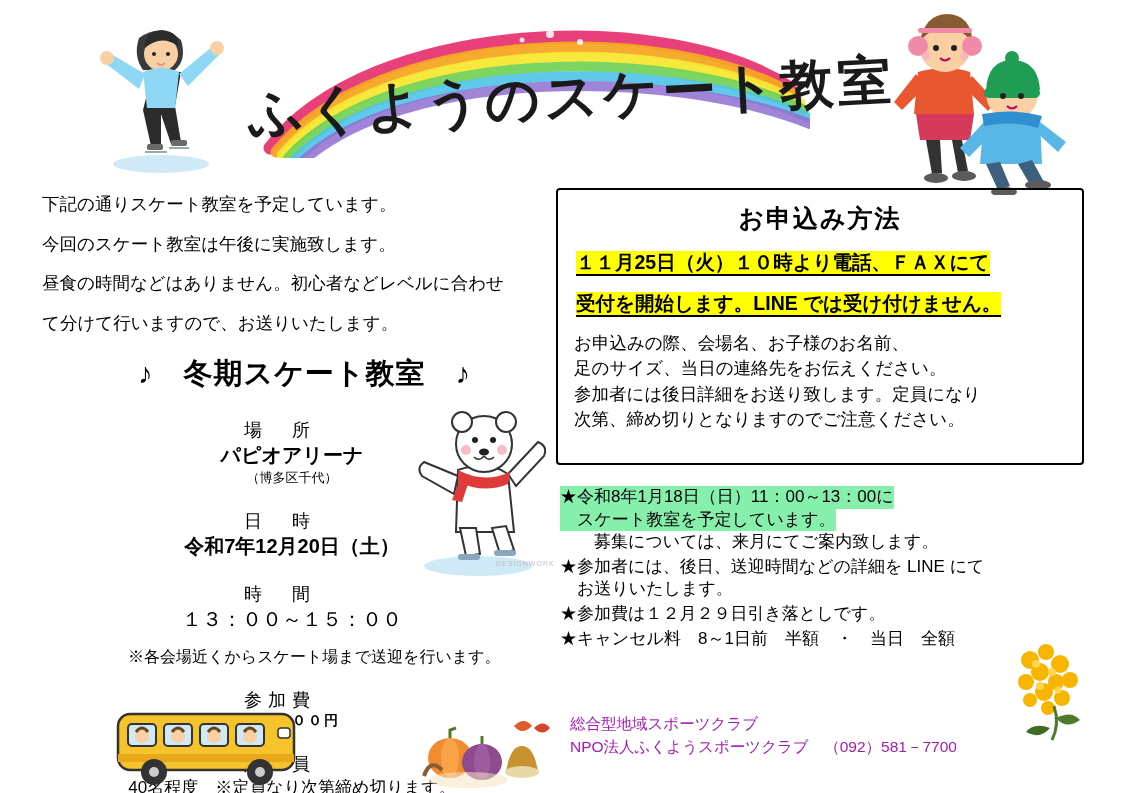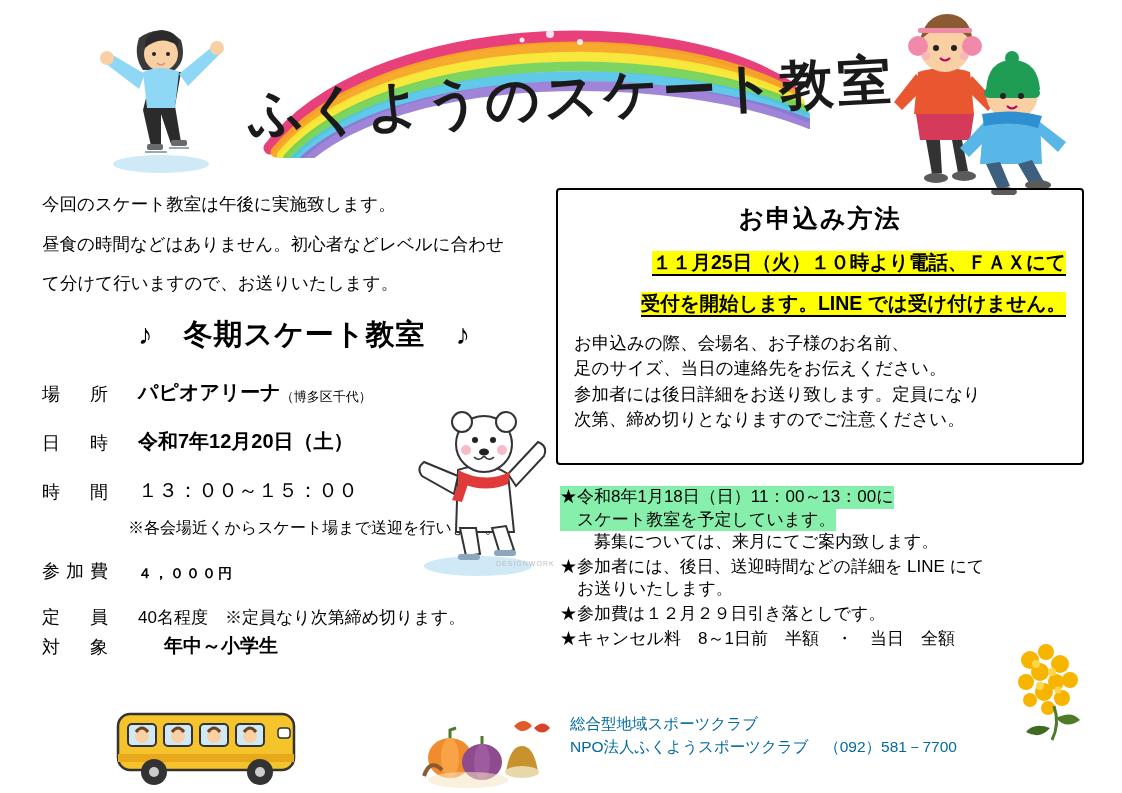--- a/index.html
+++ b/index.html
@@ -77,23 +77,24 @@
     letter-spacing: 1px;
     padding-left: 96px;
     white-space: nowrap;
   }
   .info-table {
     margin-top: 24px;
     font-size: 18px;
   }
   .info-row {
     display: flex;
-    align-items: flex-end;
+    align-items: center;
     margin-bottom: 22px;
     white-space: nowrap;
+    flex-direction: column;
   }
   .info-label {
     width: 96px;
     letter-spacing: 6px;
     font-size: 18px;
   }
   .info-value {
     font-size: 20px;
     font-weight: bold;
   }
@@ -131,21 +132,20 @@
     font-weight: bold;
     letter-spacing: 2px;
     margin: 2px 0 14px 0;
   }
   .hl-line {
     font-size: 19.5px;
     font-weight: bold;
     letter-spacing: 0px;
     margin: 0 0 14px 2px;
     white-space: nowrap;
-    text-align: right;
   }
   .hl-line span.hl {
     background: #ffff00;
     border-bottom: 2px solid #000;
     padding-bottom: 1px;
   }
   .apply-body {
     font-size: 17.5px;
     line-height: 1.45;
   }
@@ -167,21 +167,21 @@
   }
   .star-line { margin-top: 2px; }
 
   
   .footer {
     position: absolute;
     left: 570px;
     top: 712px;
     font-size: 15.5px;
     line-height: 1.5;
-    color: #0369a1;
+    color: #a21caf;
   }
   .footer div { white-space: nowrap; }
 
   
   .bear { position: absolute; left: 400px; top: 408px; width: 160px; height: 170px; }
   .bus  { position: absolute; left: 110px; top: 700px; width: 200px; height: 92px; }
   .veg  { position: absolute; left: 410px; top: 706px; width: 150px; height: 86px; }
   .flower { position: absolute; left: 1000px; top: 636px; width: 110px; height: 110px; }
   .credit {
     position: absolute; left: 496px; top: 560px;
@@ -276,20 +276,21 @@
           <path d="M147,96 q5,5 10,0" stroke="#b06" stroke-width="2" fill="none"></path>
           <path d="M122,104 q32,-6 60,2 l-4,12 q-28,-8 -54,-2 z" fill="#2f8fd0"></path>
         </g>
       </svg>
     </div>
 
     <div class="title-text">ふくようのスケート教室</div>
   </div>
 
   <div class="left-col">
+    <div class="intro-line">下記の通りスケート教室を予定しています。</div>
     <div class="intro-line">今回のスケート教室は午後に実施致します。</div>
     <div class="intro-line">昼食の時間などはありません。初心者などレベルに合わせ</div>
     <div class="intro-line">て分けて行いますので、お送りいたします。</div>
 
     <div class="course-title">♪　冬期スケート教室　♪</div>
 
     <div class="info-table">
       <div class="info-row">
         <div class="info-label">場　所</div>
         <div class="info-value">パピオアリーナ</div>

